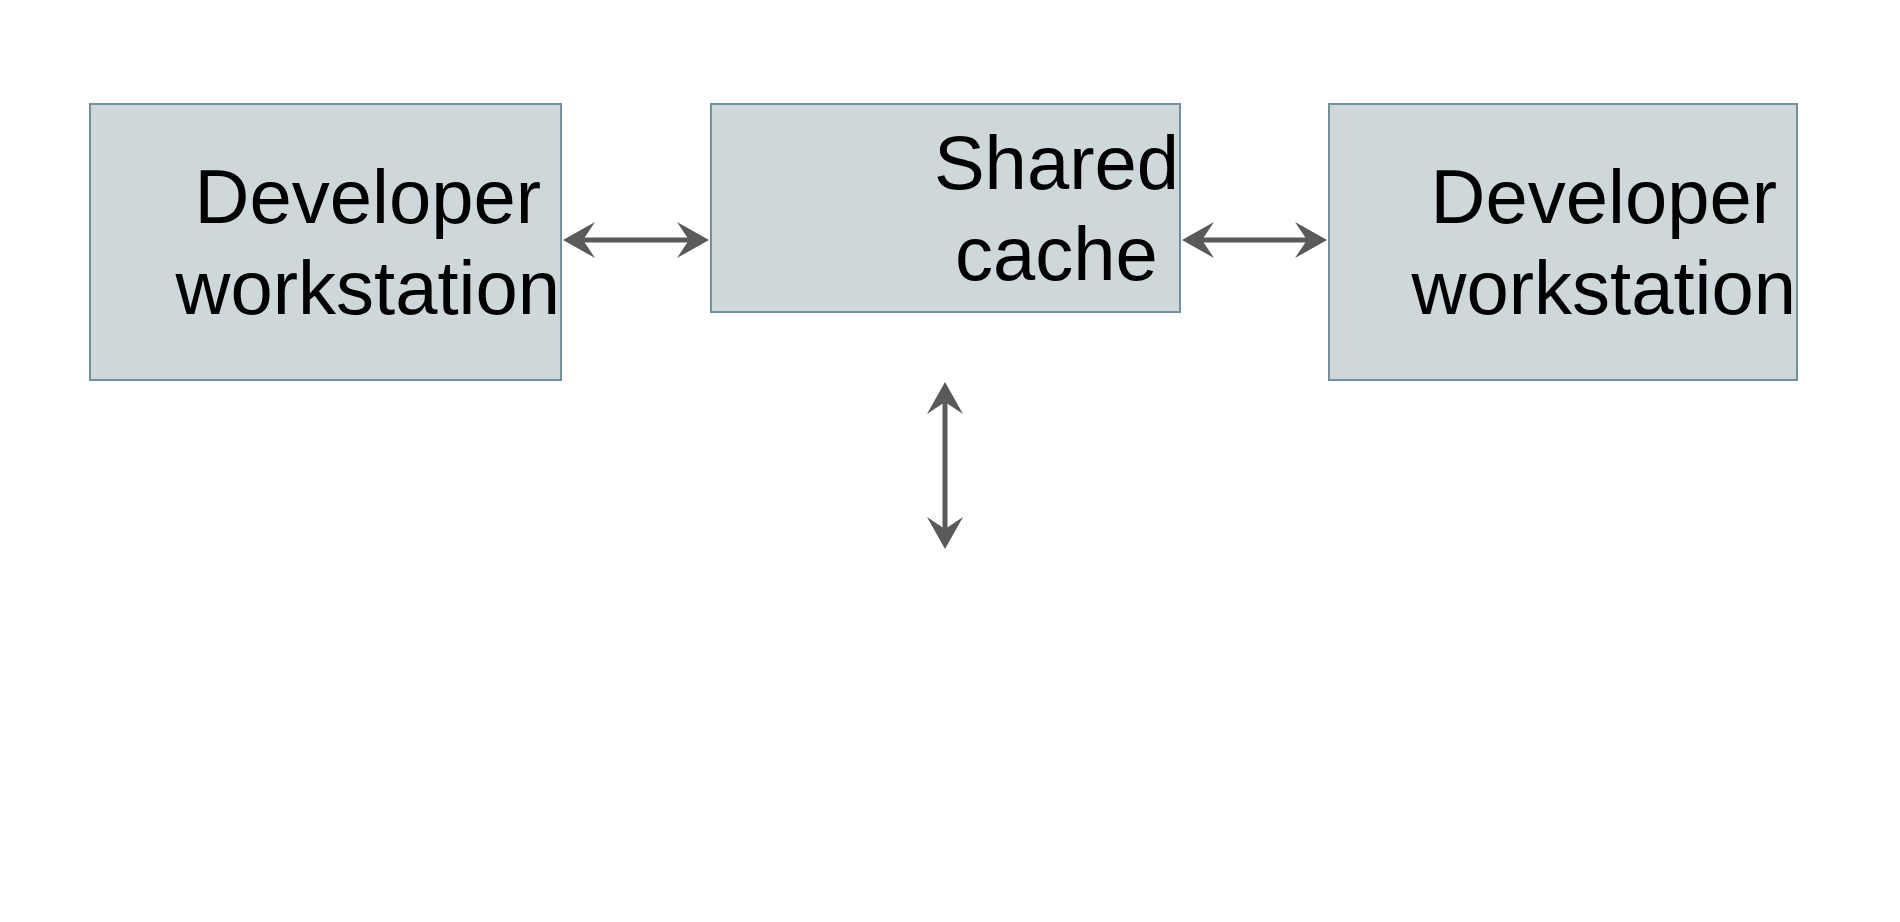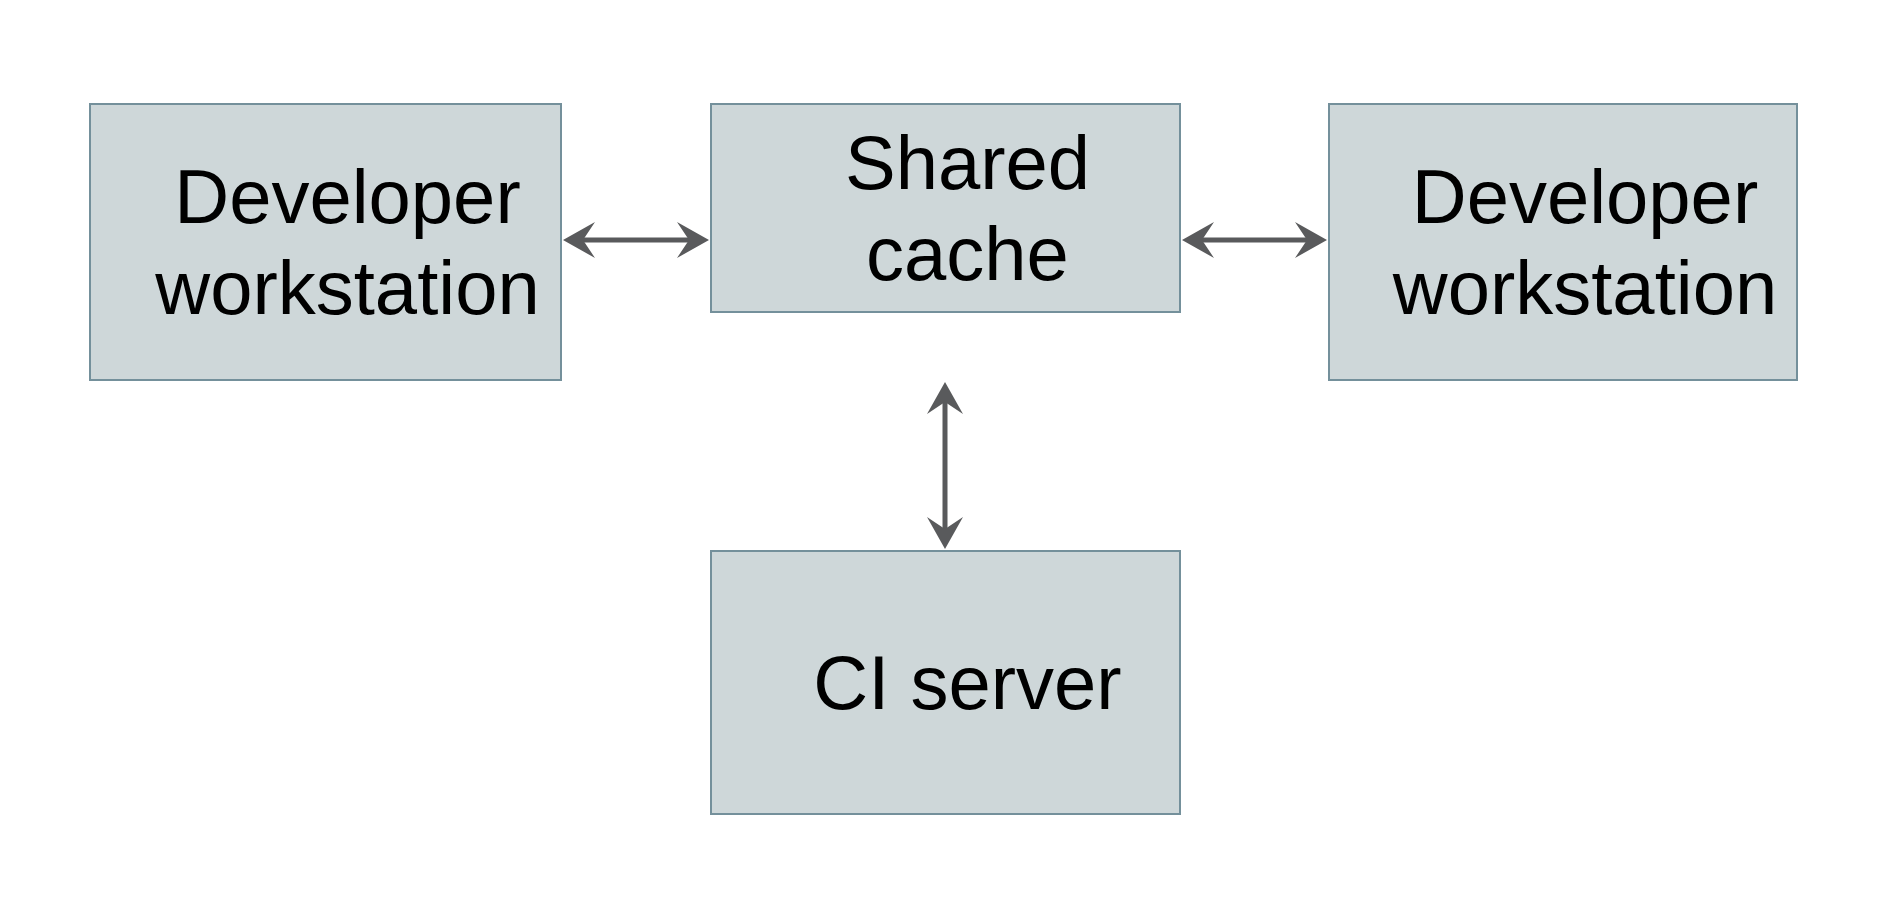--- a/index.html
+++ b/index.html
@@ -18,21 +18,21 @@
     background: var(--bg);
     overflow: hidden;
     font-family: "Liberation Sans", "DejaVu Sans", sans-serif;
   }
   .node {
     position: absolute;
     background: var(--box-fill);
     border: 2px solid var(--box-border);
     display: flex;
     align-items: center;
-    justify-content: center;
+    justify-content: flex-end;
     padding-left: 44px;
   }
   .node-label {
     font-size: 76px;
     line-height: 1.2;
     color: var(--text);
     text-align: center;
     white-space: pre-line;
     letter-spacing: 0px;
   }
@@ -59,23 +59,20 @@
   <div class="node node-shared-cache">
     <div class="node-label">Shared
 cache</div>
   </div>
 
   <div class="node node-workstation-right">
     <div class="node-label">Developer
 workstation</div>
   </div>
 
-  <div class="node node-ci-server">
-    <div class="node-label">CI server</div>
-  </div>
 
   <svg class="arrow arrow-left" width="148" height="44" viewBox="0 0 148 44">
     <rect x="18" y="19.5" width="112" height="5"></rect>
     <polygon points="1,22 33,4 21,22 33,40"></polygon>
     <polygon points="147,22 115,4 127,22 115,40"></polygon>
   </svg>
 
   <svg class="arrow arrow-right" width="147" height="44" viewBox="0 0 147 44">
     <rect x="18" y="19.5" width="111" height="5"></rect>
     <polygon points="1,22 33,4 21,22 33,40"></polygon>

